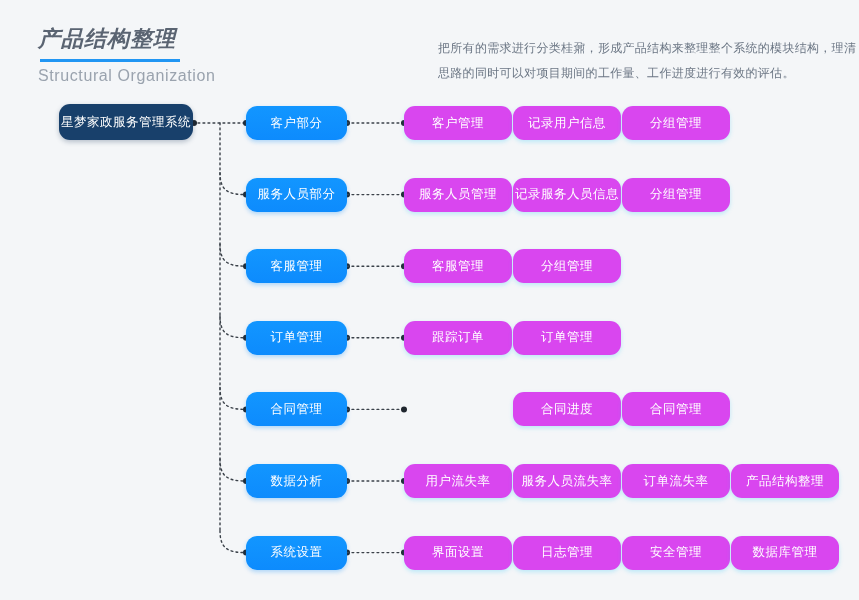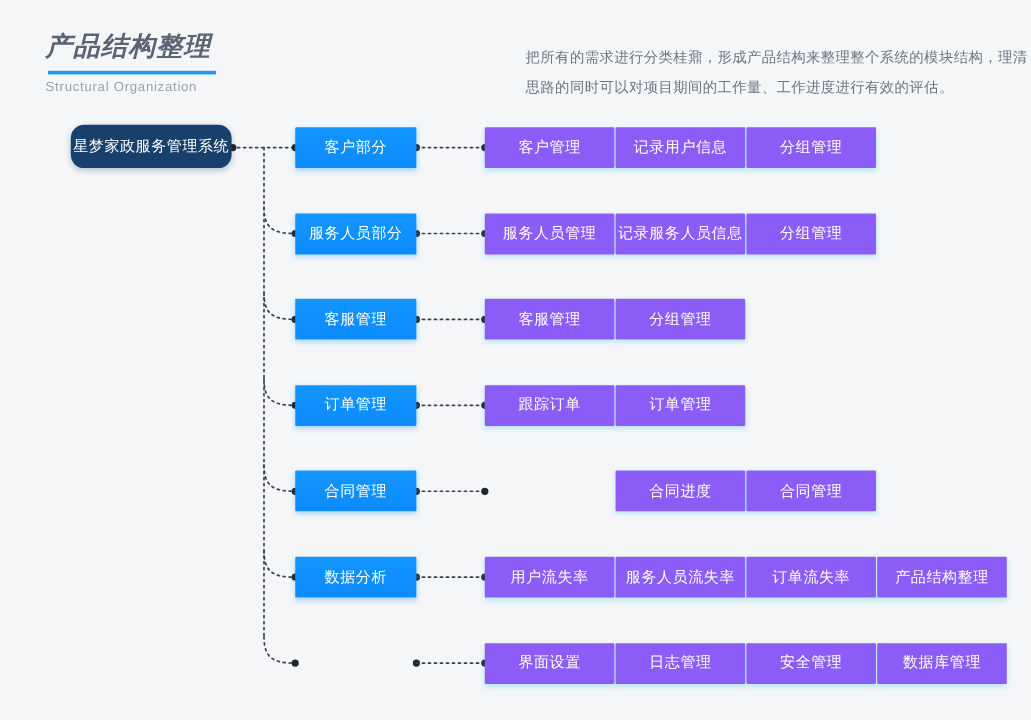--- a/index.html
+++ b/index.html
@@ -27,21 +27,21 @@
     font-style: italic;
   }
   #title-underline {
     position: absolute;
     left: 2px; top: 37px;
     width: 140px; height: 3px;
     background: #2196f3;
   }
   #page-subtitle {
     margin-top: 11px;
-    font-size: 11px;
+    font-size: 16px;
     color: #9aa3ae;
     letter-spacing: .6px;
     white-space: nowrap;
   }
 
   #desc-block {
     position: absolute;
     left: 438px; top: 36px;
     width: 390px;
   }
@@ -64,40 +64,40 @@
     left: 0; top: 0;
     width: 859px; height: 600px;
     pointer-events: none;
   }
 
   .node {
     position: absolute;
     display: flex;
     align-items: center;
     justify-content: center;
-    border-radius: 1px;
+    border-radius: 11px;
     color: #ffffff;
     font-size: 12.5px;
     letter-spacing: .5px;
     white-space: nowrap;
     text-align: center;
   }
 
   .node-root {
     background: #18406b;
     border-radius: 11px;
     font-size: 12.5px;
     box-shadow: 0 2px 5px rgba(20,50,85,.28);
   }
   .node-l1 {
     background: linear-gradient(180deg, #1296ff 0%, #0d8bfd 100%);
     box-shadow: 0 2px 4px rgba(12,140,250,.30);
   }
   .node-l2 {
-    background: #8b5cf6;
+    background: #d946ef;
     box-shadow: 0 2px 4px rgba(46,199,247,.28);
   }
 </style>
 </head>
 <body>
 
 <div id="page">
 
   <div id="header-block">
     <div id="page-title">产品结构整理</div>
@@ -213,20 +213,23 @@
       </div>
       <div class="node node-l2" style="left: 496px; top: 464px; width: 108px; height: 34px;">
         <span>服务人员流失率</span>
       </div>
       <div class="node node-l2" style="left: 605px; top: 464px; width: 108px; height: 34px;">
         <span>订单流失率</span>
       </div>
       <div class="node node-l2" style="left: 714px; top: 464px; width: 108px; height: 34px;">
         <span>产品结构整理</span>
       </div>
+      <div class="node node-l1" style="left: 229px; top: 535.6px; width: 101px; height: 34px;">
+        <span>系统设置</span>
+      </div>
       <div class="node node-l2" style="left: 387px; top: 535.6px; width: 108px; height: 34px;">
         <span>界面设置</span>
       </div>
       <div class="node node-l2" style="left: 496px; top: 535.6px; width: 108px; height: 34px; text-align: right;">
         <span>日志管理</span>
       </div>
       <div class="node node-l2" style="left: 605px; top: 535.6px; width: 108px; height: 34px;">
         <span>安全管理</span>
       </div>
       <div class="node node-l2" style="left: 714px; top: 535.6px; width: 108px; height: 34px;">

